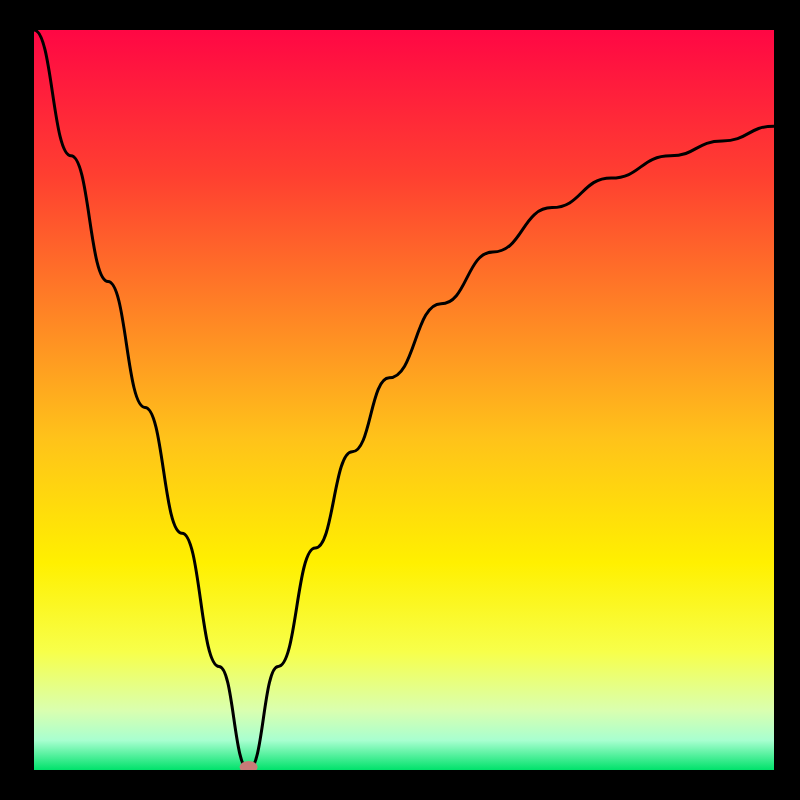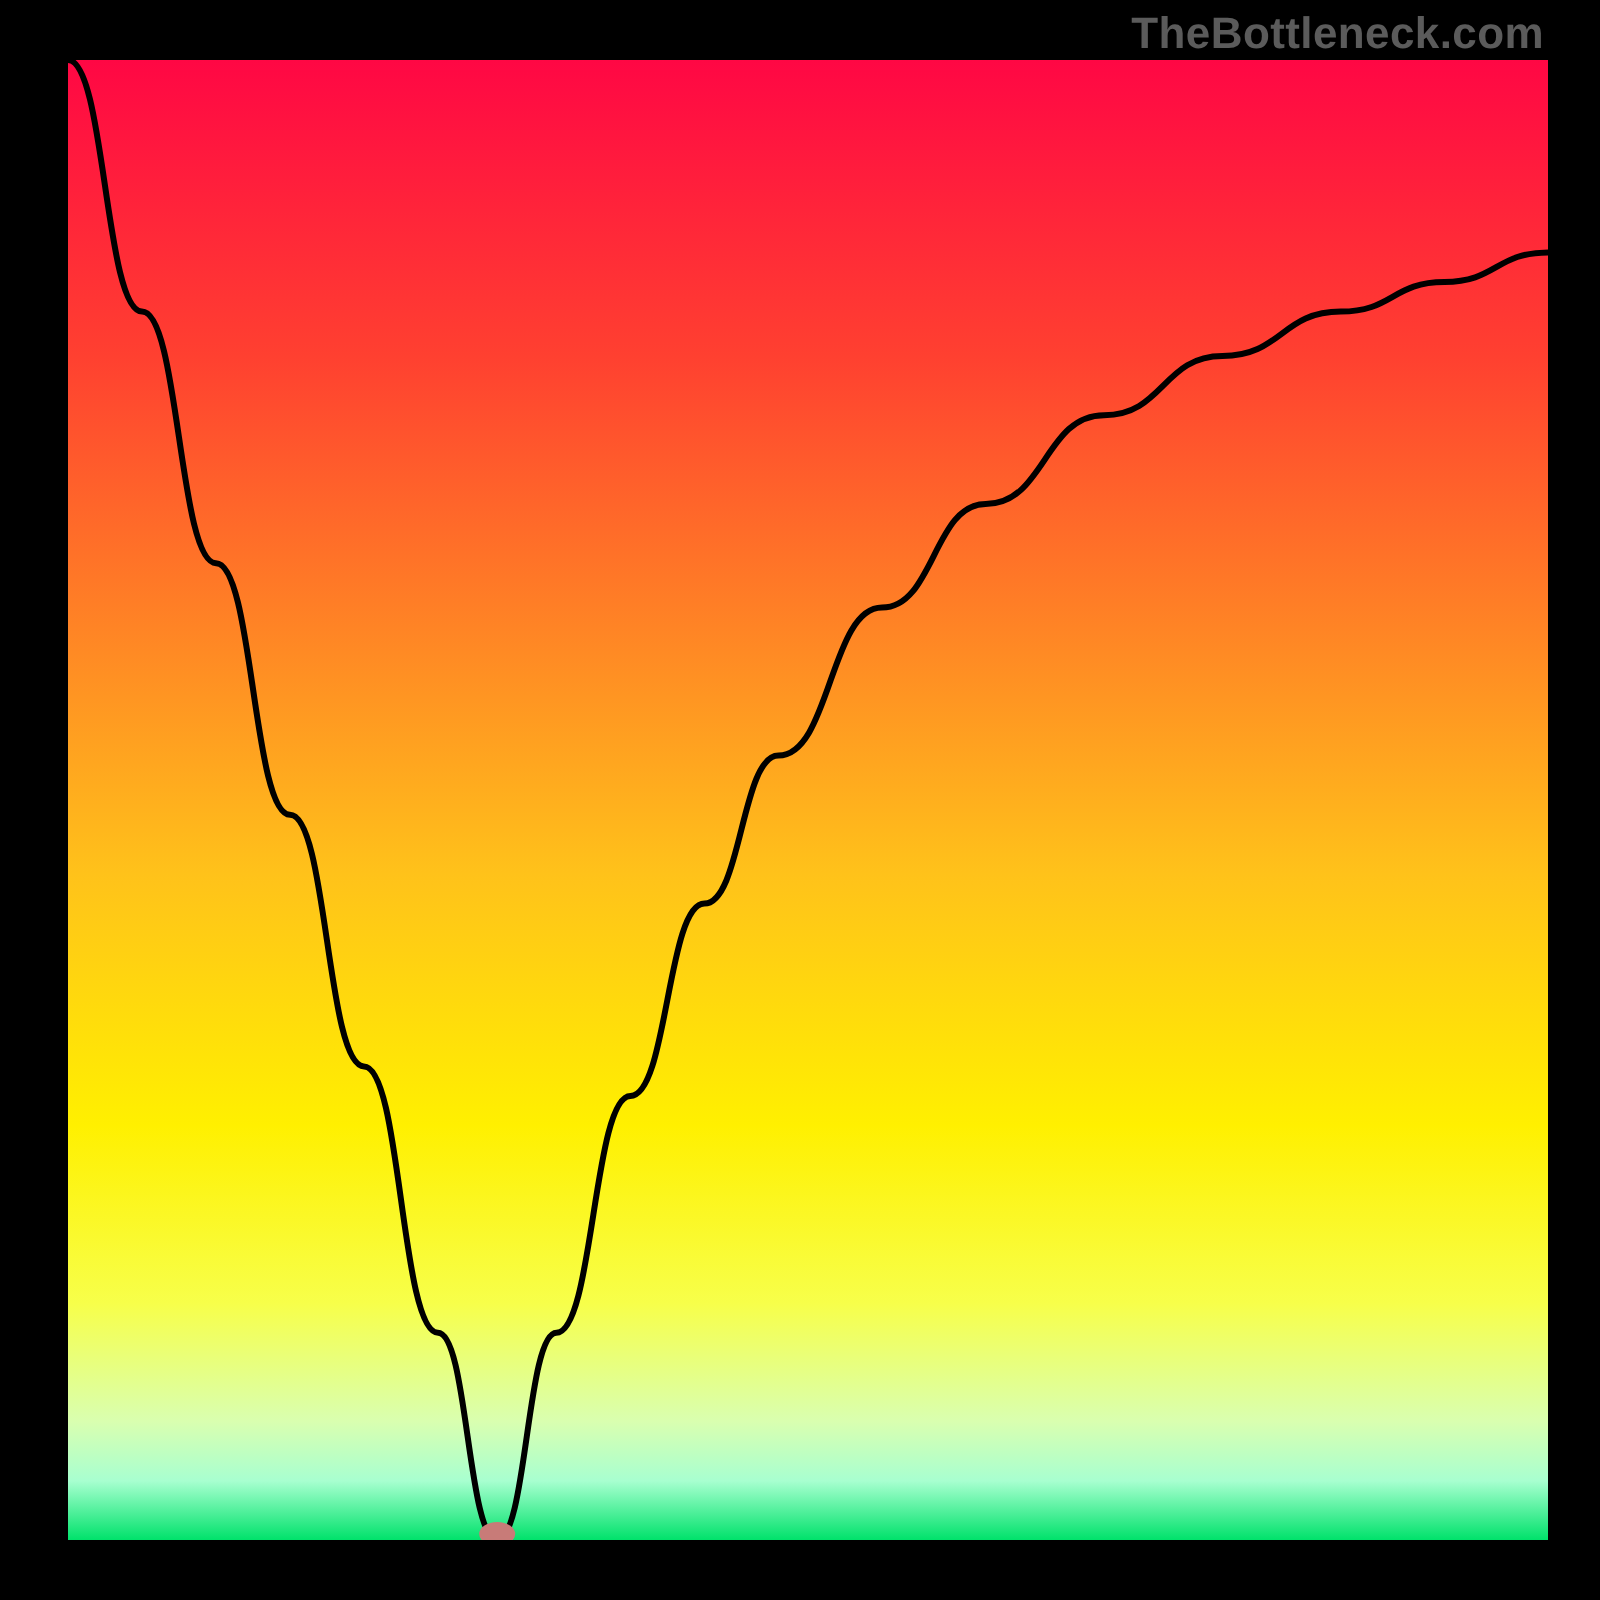--- a/index.html
+++ b/index.html
@@ -38,21 +38,20 @@
   }
   svg {
     display: block;
   }
 </style>
 </head>
 <body>
 
 <div class="frame">
 
-  <div class="watermark">TheBottleneck.com</div>
 
   <div class="plot-area">
     <svg id="chart-svg" width="740" height="740" viewBox="0 0 740 740" preserveAspectRatio="none">
       <defs>
         <linearGradient id="bg-grad" x1="0" y1="0" x2="0" y2="1">
             <stop offset="0%" stop-color="#ff0744"></stop>
             <stop offset="20%" stop-color="#ff4030"></stop>
             <stop offset="40%" stop-color="#ff8a24"></stop>
             <stop offset="55.00000000000001%" stop-color="#ffc21a"></stop>
             <stop offset="72%" stop-color="#fff000"></stop>

